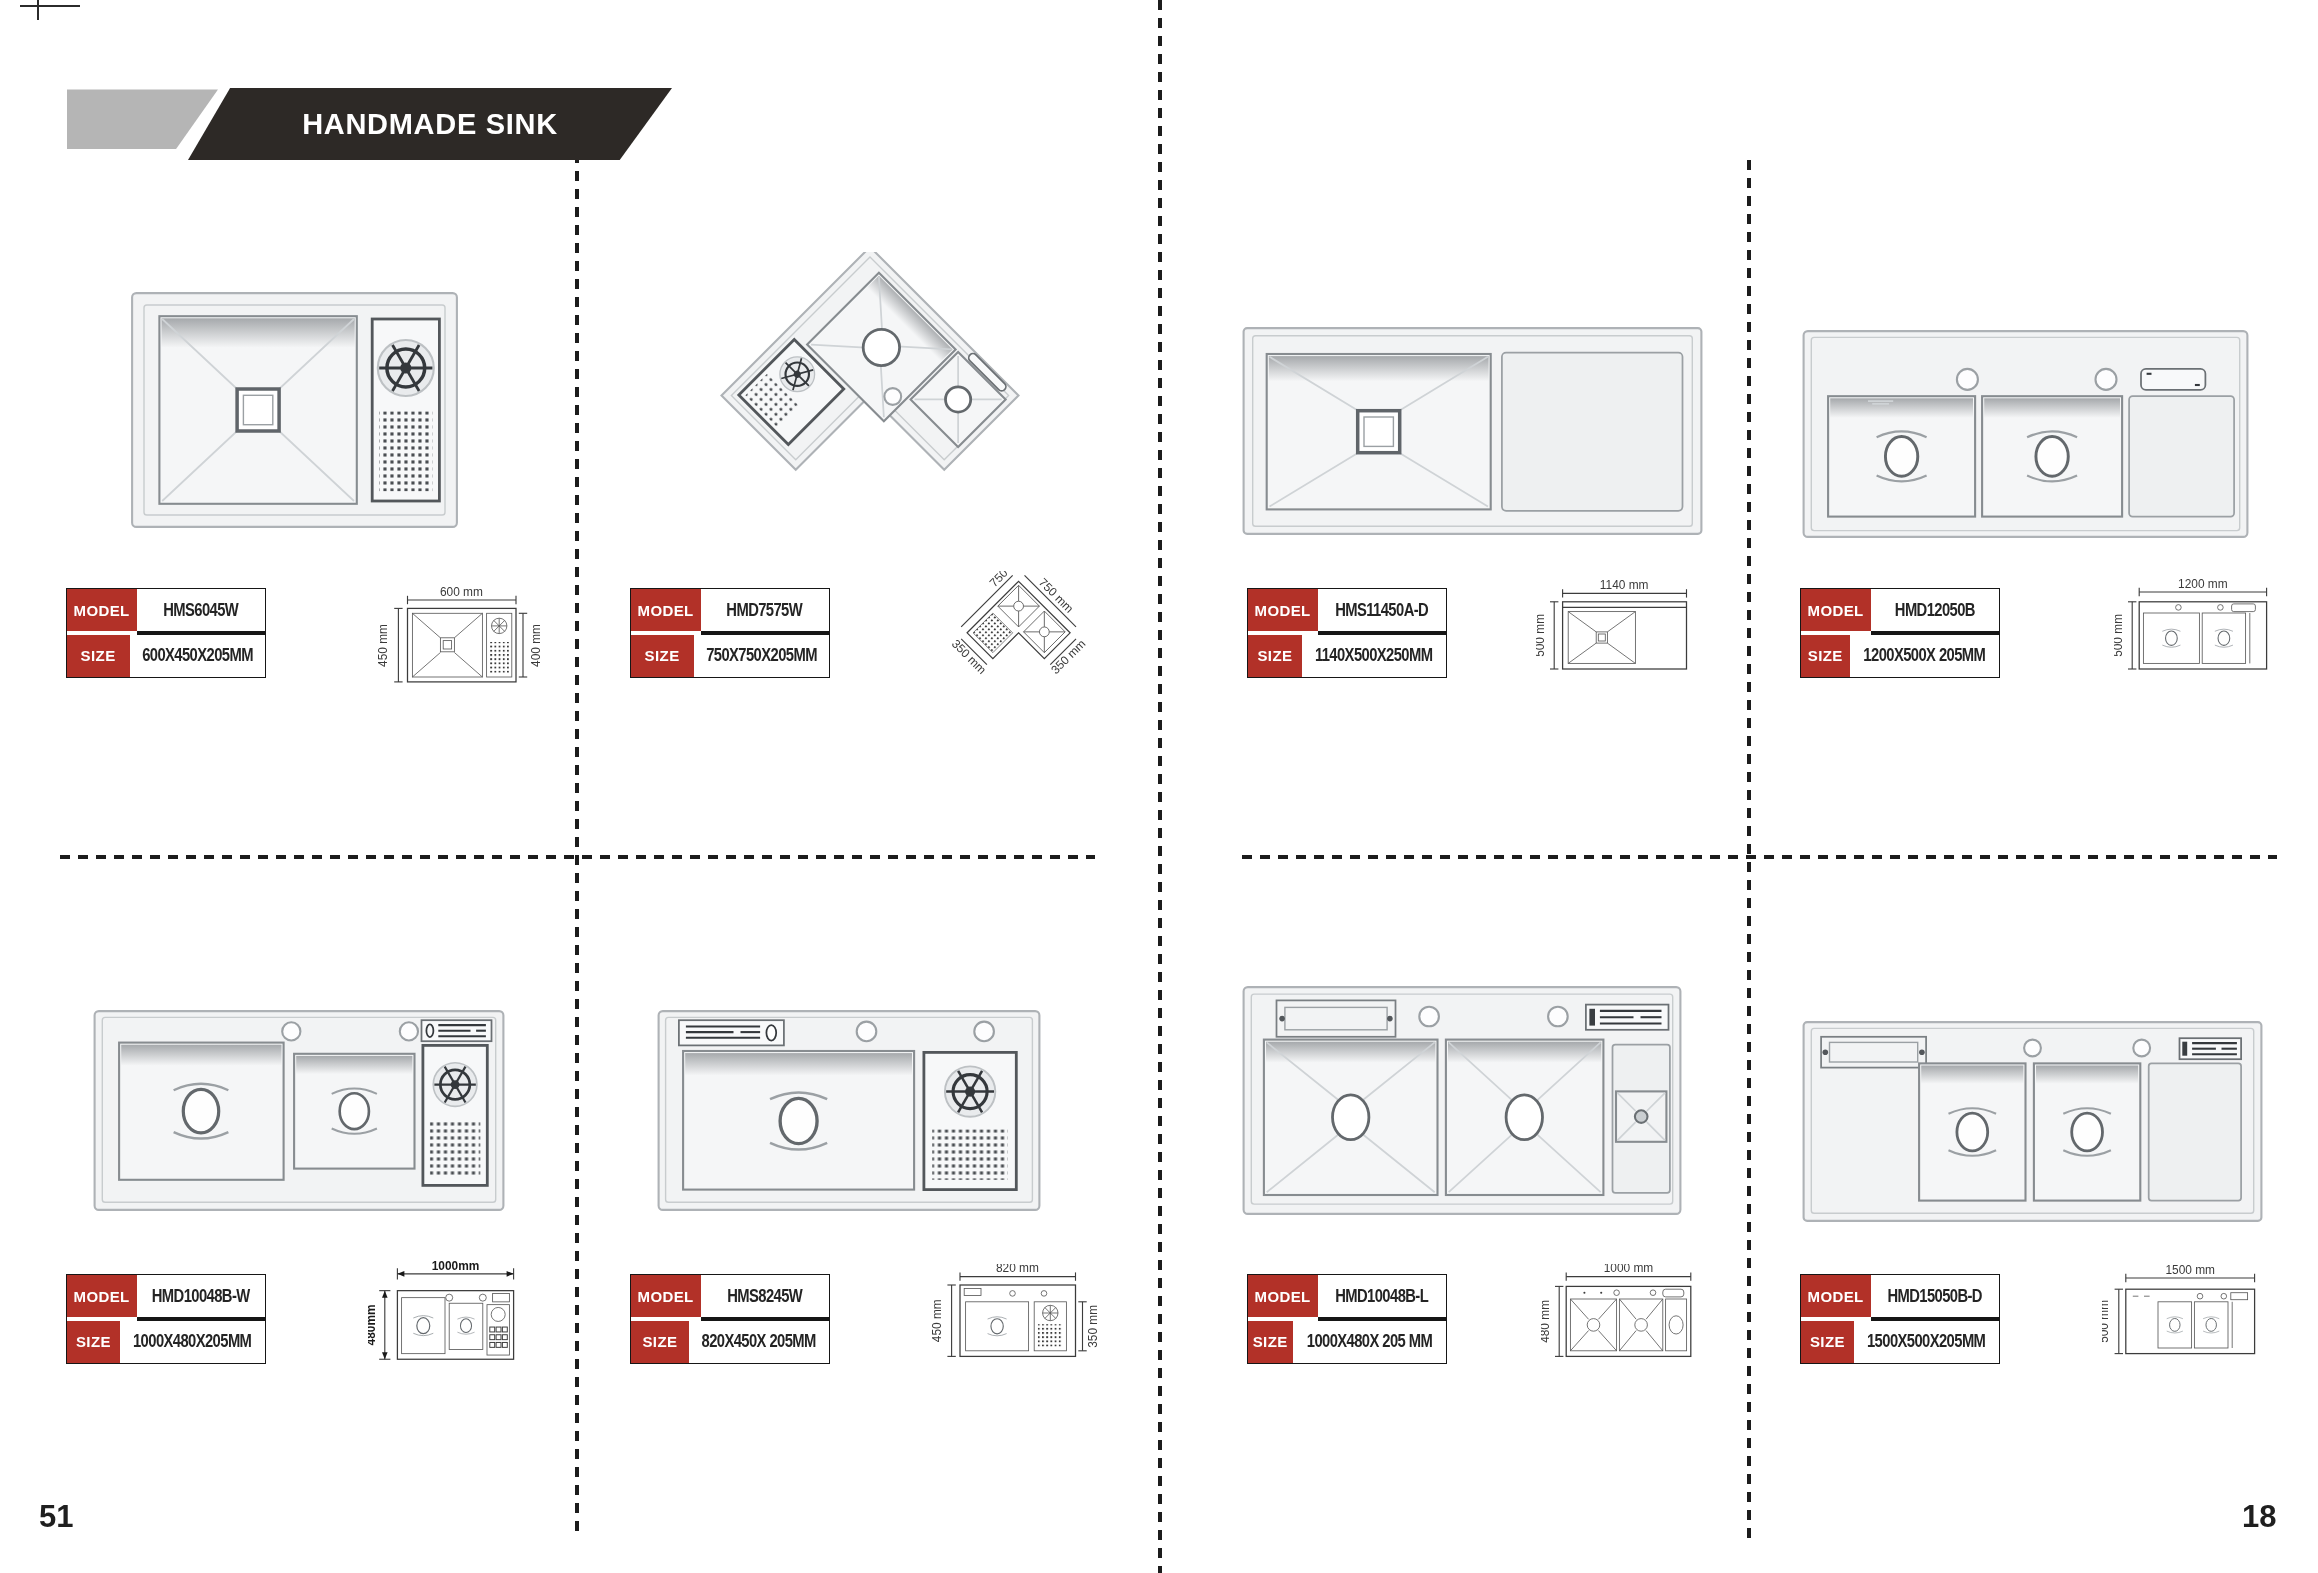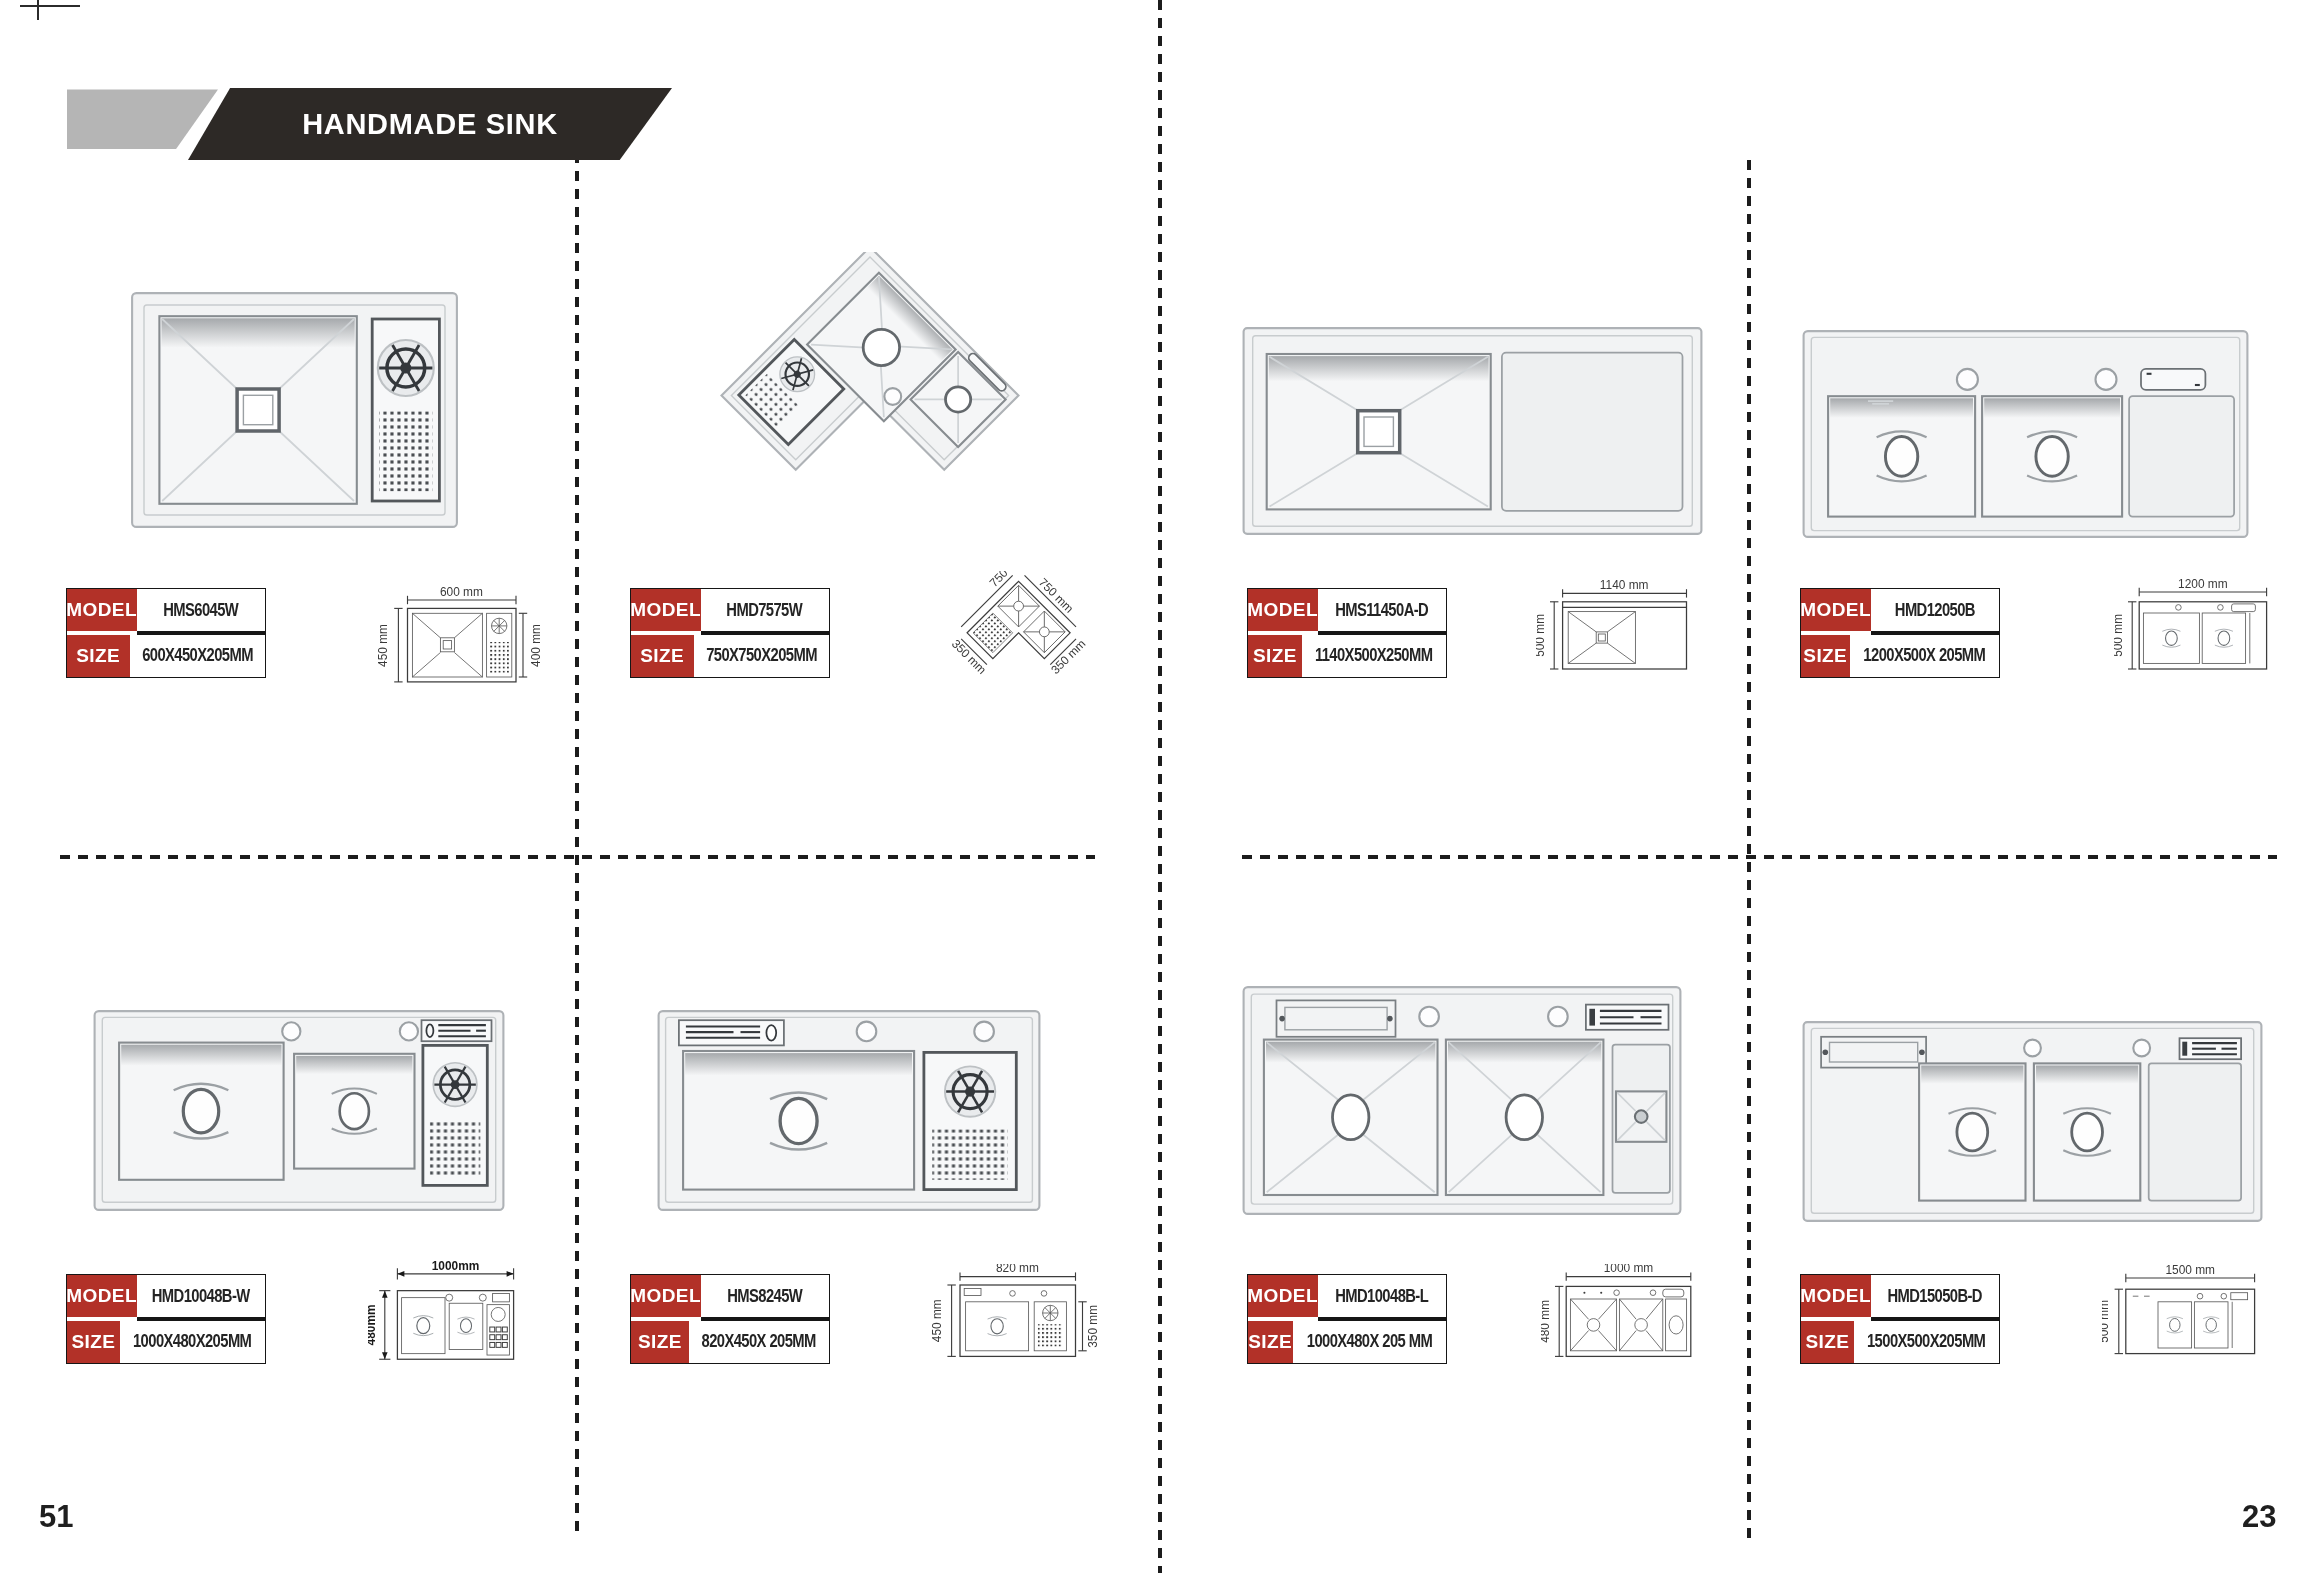--- a/index.html
+++ b/index.html
@@ -22,21 +22,21 @@
                 display:flex;align-items:center;justify-content:center;}
   .header .dark span{color:#fff;font-size:29px;font-weight:bold;letter-spacing:0.7px;}
 
   
   .product{position:absolute;width:491px;height:435px;}
   .photo{position:absolute;}
   .inforow{position:absolute;left:0;width:491px;height:119px;}
 
   .info-table{position:absolute;left:5.6px;top:0;width:198px;border:1.4px solid #161616;background:#fff;}
   .it-row{display:flex;height:42px;}
-  .it-label{width:70px;background:#b23128;color:#fff;font-weight:bold;font-size:19px;
+  .it-label{width:70px;background:#b23128;color:#fff;font-weight:bold;font-size:15px;
             display:flex;align-items:center;justify-content:center;letter-spacing:0.4px;}
   .it-value{flex:1;display:flex;align-items:center;justify-content:center;overflow:visible;}
   .it-value span{font-size:18px;font-weight:bold;color:#242424;letter-spacing:-0.7px;
                  white-space:nowrap;transform:scaleX(.82);}
   .it-sep{display:flex;height:3.5px;}
   .it-sep i{width:70px;background:#fff;}
   .it-sep b{flex:1;background:#161616;}
 
   .diagram{position:absolute;}
   .diagram text{font-family:"Liberation Sans",sans-serif;font-size:17px;fill:#3a3a3a;}
@@ -678,16 +678,16 @@
           <use href="#drainG" transform="translate(104,87) scale(.34)"></use>
           <rect class="dthin" x="132" y="54" width="48" height="66" fill="none"></rect>
           <use href="#drainG" transform="translate(156,87) scale(.34)"></use>
           <line class="dthin" x1="186" y1="54" x2="186" y2="120"></line>
         </svg>
       </div>
     </div>
   </section>
 
   <div class="pagenum" style="left:39px;top:1499px;">51</div>
-  <div class="pagenum" style="left:2242px;top:1499px;">23</div>
+  <div class="pagenum" style="left:2242px;top:1499px;">18</div>
 
 </div>
 
 
 </body></html>

